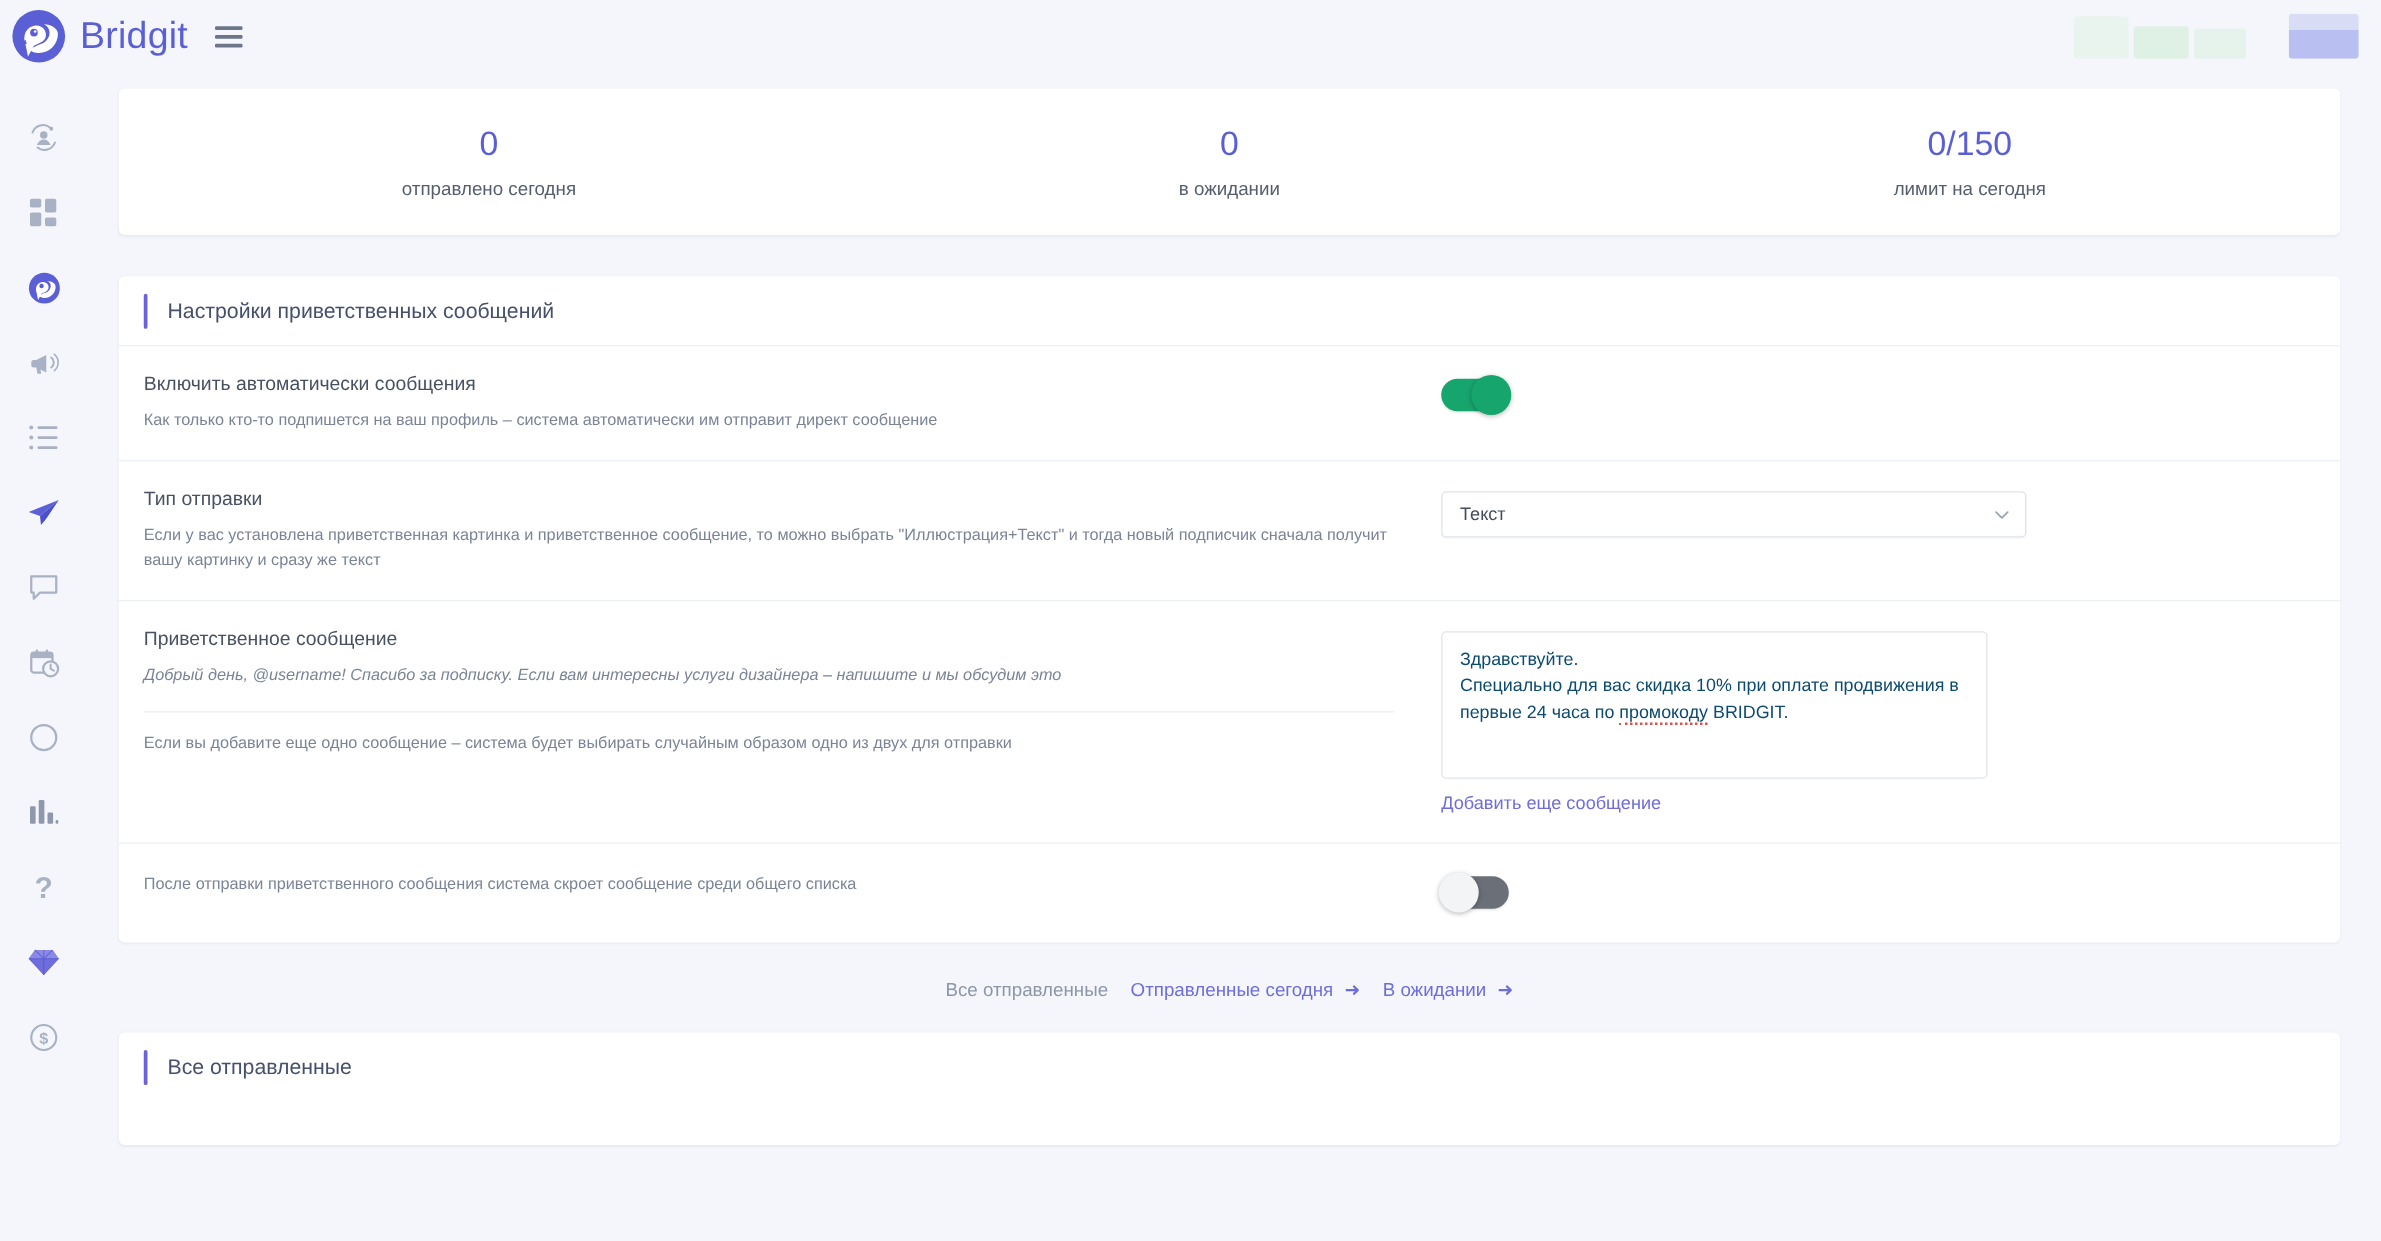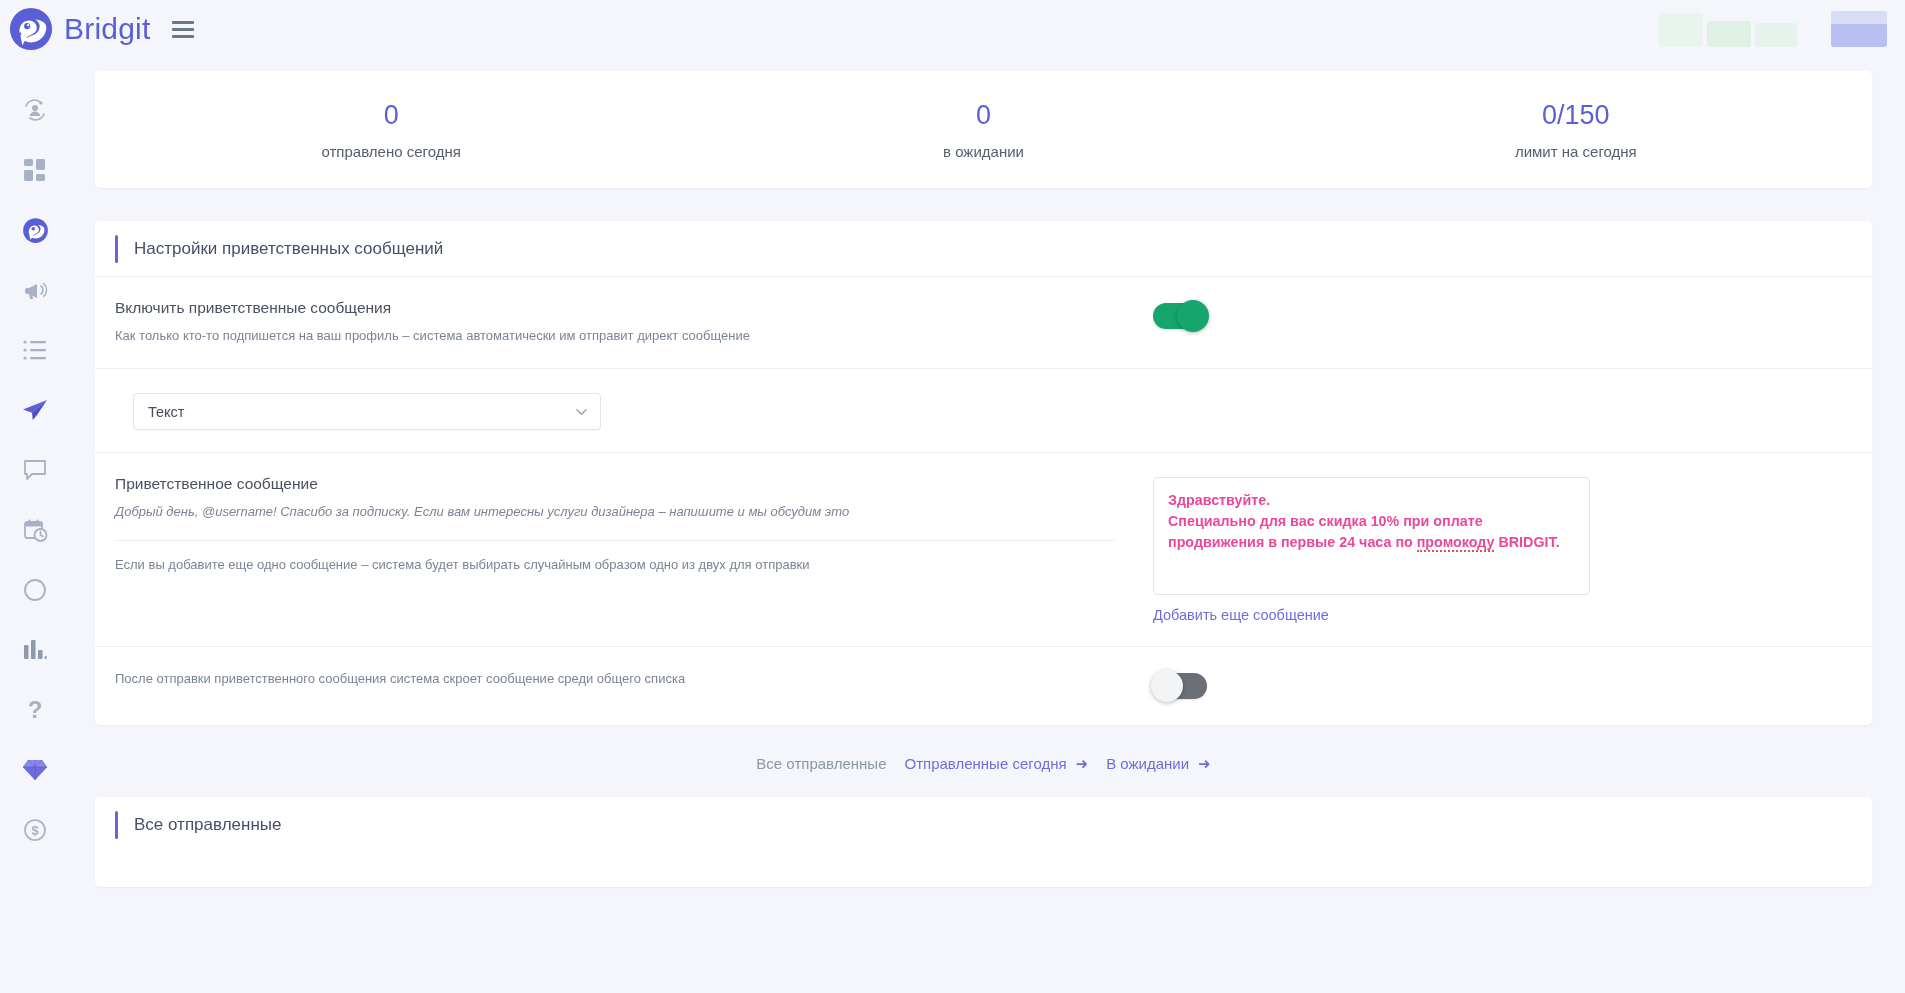--- a/index.html
+++ b/index.html
@@ -134,24 +134,23 @@
   }
   .select-value { font-size: 14.5px; color: #3f4category; color:#444b5a; flex:1; }
   .chev { width: 13px; height: 13px; }
 
   
   .msg-box {
     width: 437px; height: 118px;
     border: 1px solid #dfe3ea; border-radius: 4px;
     background: #fff; padding: 12px 14px;
     font-family: "Liberation Sans", "DejaVu Sans", sans-serif;
-    font-size: 14.3px; color: #ec4899; line-height: 1.46;
+    font-size: 14.3px; color: #0c4a6e; line-height: 1.46;
     resize: none; outline: none; overflow: hidden;
     white-space: pre-wrap;
-    font-weight: bold;
   }
   .spell { border-bottom: 2px dotted #d9534f; }
   .add-link {
     display: inline-block; margin-top: 12px;
     font-size: 14.5px; color: #6f6ddb; cursor: pointer;
   }
 
   
   .linkrow {
     display: flex; align-items: center; justify-content: center;
@@ -329,31 +328,35 @@
 
   <div class="card settings-card">
 
     <div class="card-head">
       <div class="accent-bar"></div>
       <div class="card-title">Настройки приветственных сообщений</div>
     </div>
 
     <div class="srow">
       <div class="srow-left">
-        <div class="s-title">Включить приветственные сообщения</div>
+        <div class="s-title">Включить автоматически сообщения</div>
         <div class="s-desc">Как только кто-то подпишется на ваш профиль – система автоматически им отправит директ сообщение</div>
       </div>
       <div class="srow-right toggle-wrap">
         <div class="toggle on">
           <div class="knob"></div>
         </div>
       </div>
     </div>
 
     <div class="srow">
+      <div class="srow-left">
+        <div class="s-title">Тип отправки</div>
+        <div class="s-desc">Если у вас установлена приветственная картинка и приветственное сообщение, то можно выбрать "Иллюстрация+Текст" и тогда новый подписчик сначала получит вашу картинку и сразу же текст</div>
+      </div>
       <div class="srow-right">
         <div class="select">
           <span class="select-value">Текст</span>
           <svg class="chev" viewBox="0 0 14 14">
             <path d="M2 5l5 5 5-5" fill="none" stroke="#9aa2b3" stroke-width="1.5" stroke-linecap="round" stroke-linejoin="round"></path>
           </svg>
         </div>
       </div>
     </div>
 

